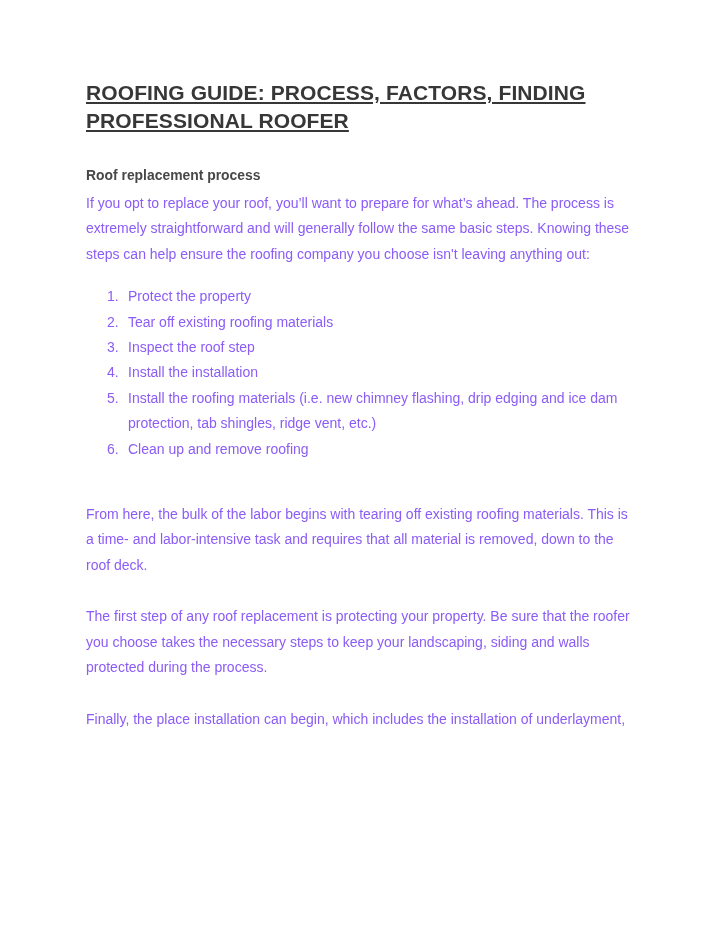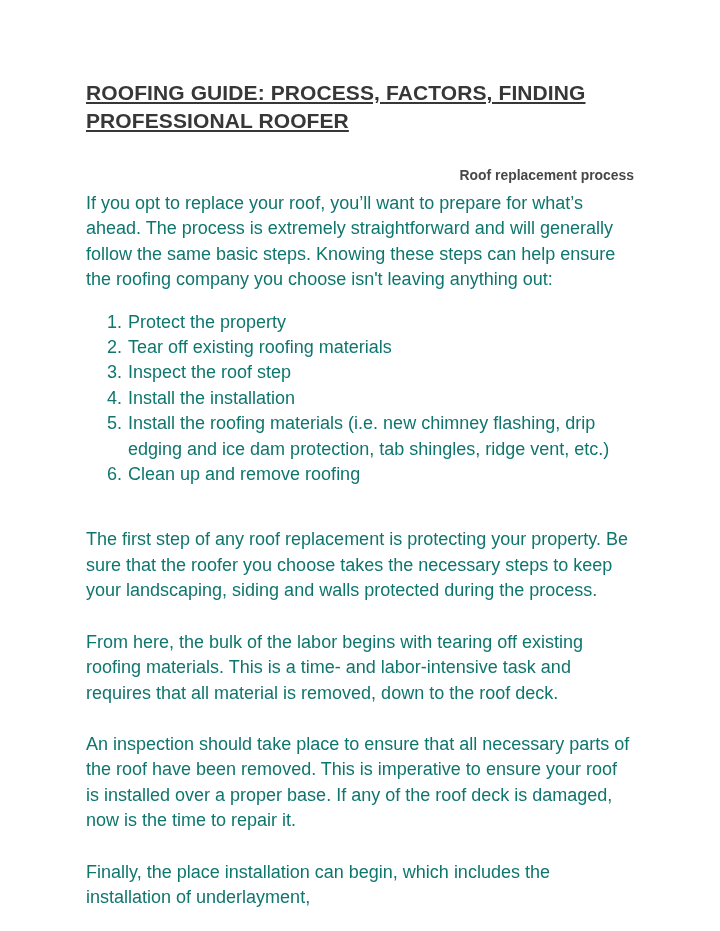--- a/index.html
+++ b/index.html
@@ -30,26 +30,25 @@
     text-decoration-thickness: 2px;
     text-underline-offset: 2px;
     letter-spacing: 0.1px;
   }
   .section-heading {
     margin: 0 0 6px 0;
     font-size: 13.9px;
     line-height: 20px;
     font-weight: bold;
     color: #474747;
-    text-align: right;
   }
   .body-text {
-    font-size: 18px;
+    font-size: 14px;
     line-height: 25.4px;
-    color: #0f766e;
+    color: #8b5cf6;
   }
   p.body-text {
     margin: 0 0 26px 0;
   }
   p.intro {
     margin-bottom: 17px;
   }
   ol.steps {
     list-style: none;
     counter-reset: step;
@@ -81,21 +80,20 @@
 
   <ol class="steps body-text">
     <li>Protect the property</li>
     <li>Tear off existing roofing materials</li>
     <li>Inspect the roof step</li>
     <li>Install the installation</li>
     <li>Install the roofing materials (i.e. new chimney flashing, drip edging and ice dam protection, tab shingles, ridge vent, etc.)</li>
     <li>Clean up and remove roofing</li>
   </ol>
 
+  <p class="body-text">From here, the bulk of the labor begins with tearing off existing roofing materials. This is a time- and labor-intensive task and requires that all material is removed, down to the roof deck.</p>
+
   <p class="body-text">The first step of any roof replacement is protecting your property. Be sure that the roofer you choose takes the necessary steps to keep your landscaping, siding and walls protected during the process.</p>
 
-  <p class="body-text">From here, the bulk of the labor begins with tearing off existing roofing materials. This is a time- and labor-intensive task and requires that all material is removed, down to the roof deck.</p>
-
-  <p class="body-text">An inspection should take place to ensure that all necessary parts of the roof have been removed. This is imperative to ensure your roof is installed over a proper base. If any of the roof deck is damaged, now is the time to repair it.</p>
 
   <p class="body-text">Finally, the place installation can begin, which includes the installation of underlayment,</p>
 
 </div>
 
 </body></html>

